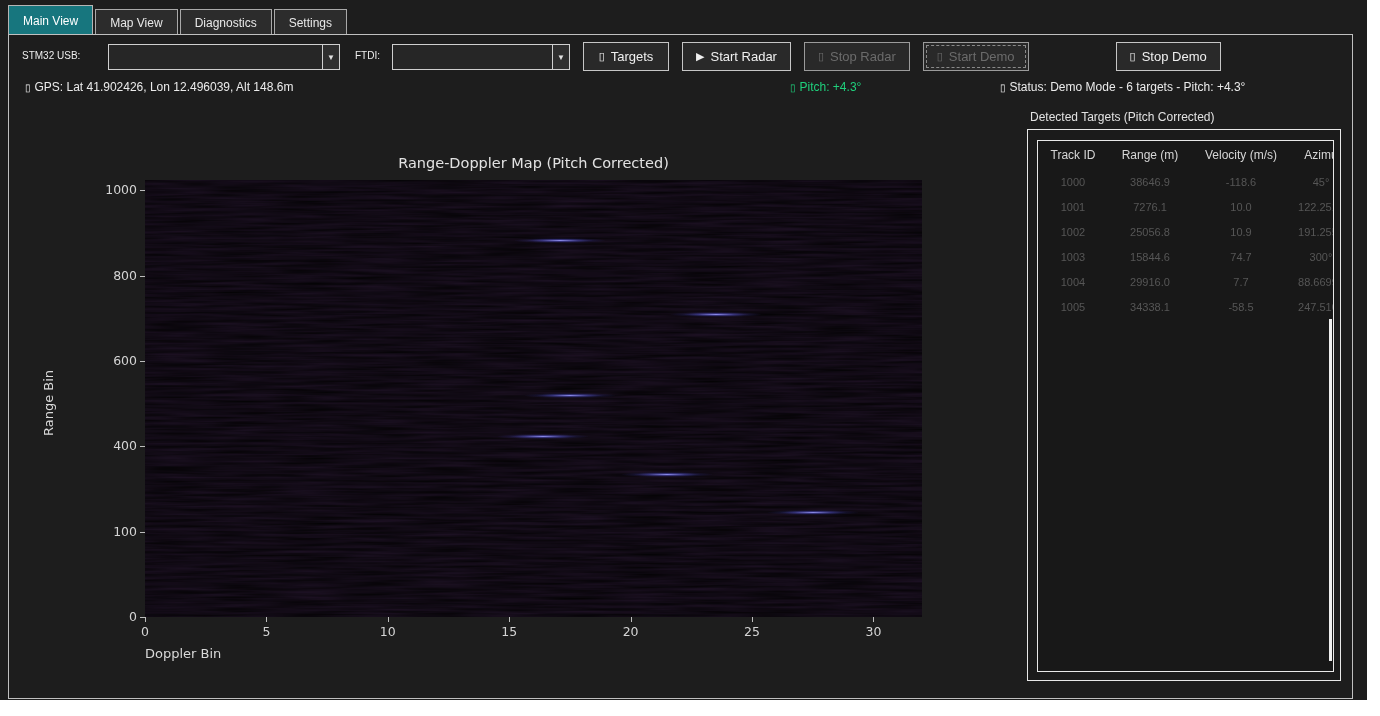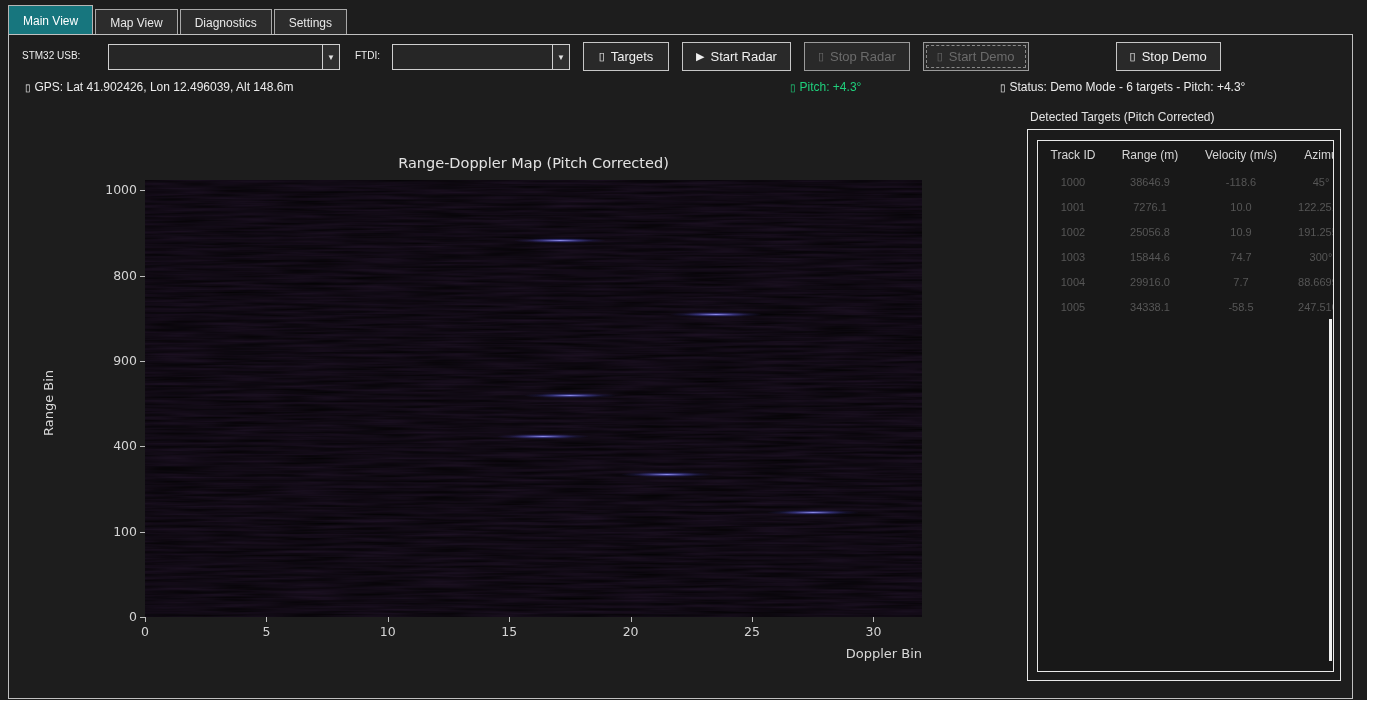--- a/index.html
+++ b/index.html
@@ -39,21 +39,21 @@
   .plot-wrap{position:absolute; left:145px; top:180px; width:777px; height:437px;}
   .plot-area{position:absolute; left:0; top:0; width:777px; height:437px; background:#020202; overflow:hidden;}
   .streak{position:absolute; width:90px; height:5px;
           background:radial-gradient(ellipse at center, rgba(150,150,255,0.9) 0%, rgba(90,90,220,0.5) 28%, rgba(50,50,140,0.22) 52%, rgba(0,0,0,0) 74%);}
   .ytick-label{position:absolute; width:48px; left:-56px; text-align:right; font-family:"DejaVu Sans", sans-serif; font-size:12.5px; color:#d4d4d4;}
   .xtick-label{position:absolute; width:40px; text-align:center; top:444px; font-family:"DejaVu Sans", sans-serif; font-size:12.5px; color:#d4d4d4;}
   .ytick-mark{position:absolute; left:-5px; width:5px; height:1px; background:#bdbdbd;}
   .xtick-mark{position:absolute; top:437px; width:1px; height:5px; background:#bdbdbd;}
   .ylabel{position:absolute; left:48px; top:403px; transform:translate(-50%,-50%) rotate(-90deg);
           font-family:"DejaVu Sans", sans-serif; font-size:13px; color:#d8d8d8; white-space:nowrap;}
-  .xlabel{position:absolute; left:145px; top:646px; width:777px; text-align:right;
+  .xlabel{position:absolute; left:145px; top:646px; width:777px; text-align:left;
           font-family:"DejaVu Sans", sans-serif; font-size:13px; color:#d8d8d8;}
 
   
   .panel-title{position:absolute; left:1030px; top:110px; font-size:12px; color:#e2e2e2;}
   .groupbox{position:absolute; left:1027px; top:129px; width:314px; height:552px; border:1px solid #e8e8e8; background:#1b1b1b;}
   .table-clip{position:absolute; left:9px; top:10px; width:297px; height:532px; border:1px solid #e8e8e8;
               background:#181818; overflow:hidden;}
   .t-header{display:flex; height:28px; align-items:center; color:#d6d6d6; font-size:12px;}
   .trow{display:flex; height:25px; align-items:center; color:#565656; font-size:11px;}
   .hc,.tc{display:block; text-align:center; white-space:nowrap; overflow:visible; flex:none;}
@@ -133,21 +133,21 @@
         <div class="streak" data-name="target-echo-streak" style="left: 353.212px; top: 254.408px;"></div>
         <div class="streak" data-name="target-echo-streak" style="left: 477.047px; top: 291.536px;"></div>
         <div class="streak" data-name="target-echo-streak" style="left: 622.734px; top: 329.518px;"></div>
       </div>
   <div class="ytick-label" data-name="y-tick-label" style="top: 429px;">0</div>
       <div class="ytick-mark" data-name="y-tick-mark" style="top: 437px;"></div>
       <div class="ytick-label" data-name="y-tick-label" style="top: 343.648px;">100</div>
       <div class="ytick-mark" data-name="y-tick-mark" style="top: 351.648px;"></div>
       <div class="ytick-label" data-name="y-tick-label" style="top: 258.297px;">400</div>
       <div class="ytick-mark" data-name="y-tick-mark" style="top: 266.297px;"></div>
-      <div class="ytick-label" data-name="y-tick-label" style="top: 172.945px;">900</div>
+      <div class="ytick-label" data-name="y-tick-label" style="top: 172.945px;">600</div>
       <div class="ytick-mark" data-name="y-tick-mark" style="top: 180.945px;"></div>
       <div class="ytick-label" data-name="y-tick-label" style="top: 87.5938px;">800</div>
       <div class="ytick-mark" data-name="y-tick-mark" style="top: 95.5938px;"></div>
       <div class="ytick-label" data-name="y-tick-label" style="top: 2.24219px;">1000</div>
       <div class="ytick-mark" data-name="y-tick-mark" style="top: 10.2422px;"></div>
       <div class="xtick-label" data-name="x-tick-label" style="left: -20px;">0</div>
       <div class="xtick-mark" data-name="x-tick-mark" style="left: 0px;"></div>
       <div class="xtick-label" data-name="x-tick-label" style="left: 101.406px;">5</div>
       <div class="xtick-mark" data-name="x-tick-mark" style="left: 121.406px;"></div>
       <div class="xtick-label" data-name="x-tick-label" style="left: 222.812px;">10</div>

